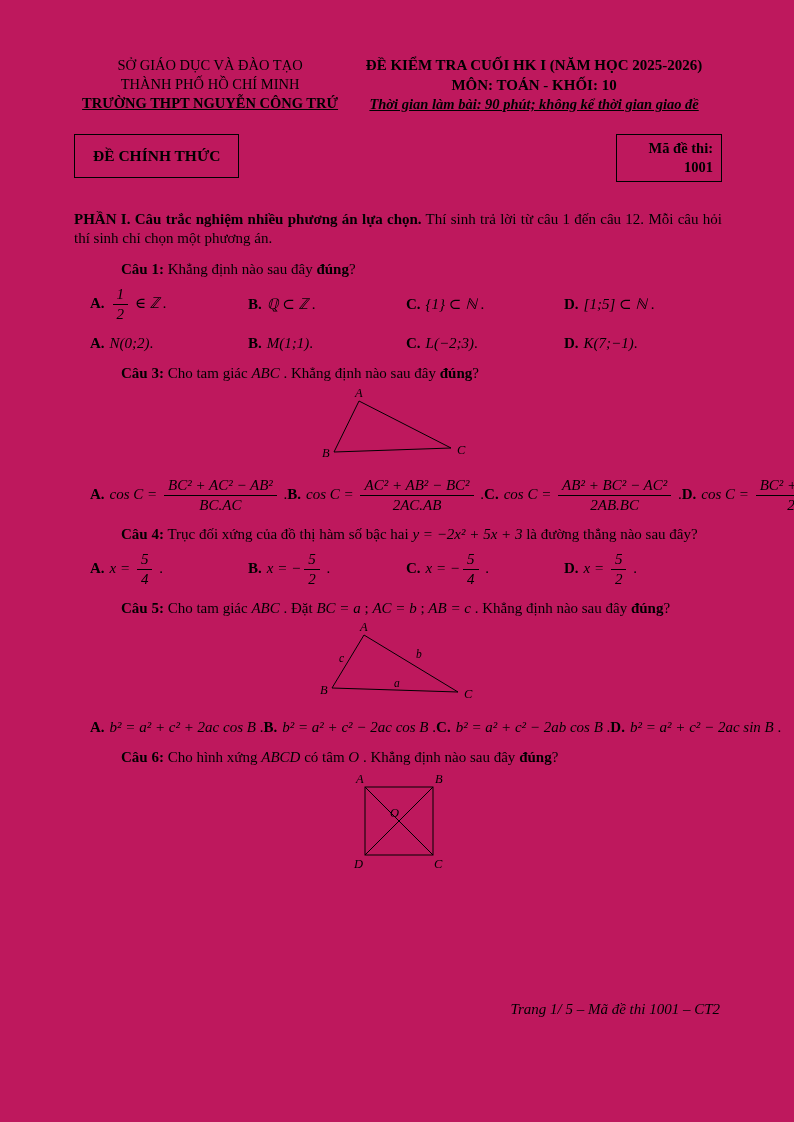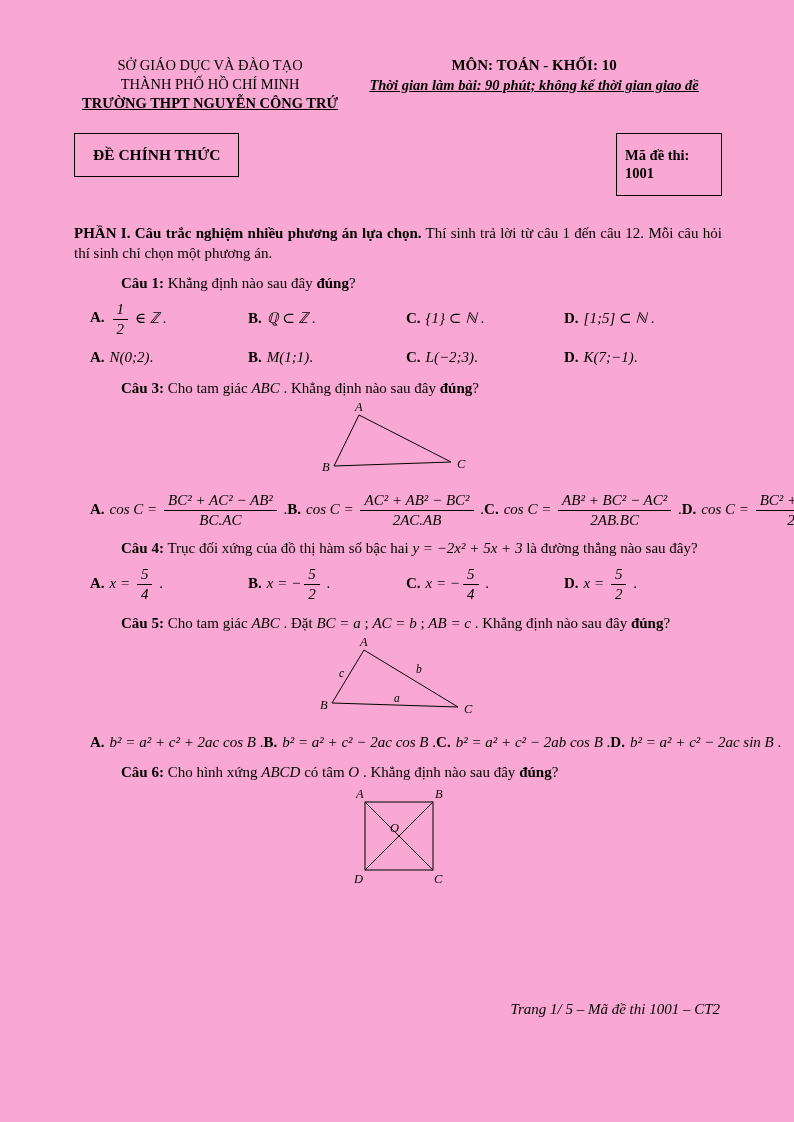--- a/index.html
+++ b/index.html
@@ -1,33 +1,33 @@
 <!DOCTYPE html>
 <html><head>
 <meta charset="utf-8">
 <style>
   * { margin:0; padding:0; box-sizing:border-box; }
   html,body { background:#e9e9e9; }
   .page {
-    width:794px; height:1122px; margin:0 auto; background:#f9a8d4; color:#000;
+    width:794px; height:1122px; margin:0 auto; background:#be185d; color:#000;
     font-family:"Liberation Serif","DejaVu Serif",serif; font-size:15px;
     position:relative; padding:56px 72px 0 74px; line-height:1.3;
   }
   
   .header { display:flex; }
   .h-left { width:42%; text-align:center; }
   .h-right { width:58%; text-align:center; }
   .h-line { font-size:14.5px; }
   .h-school { font-size:14.5px; font-weight:bold; text-decoration:underline; }
   .h-r1, .h-r2 { font-weight:bold; font-size:15px; }
   .h-r3 { font-weight:bold; font-style:italic; font-size:14.5px;text-decoration:underline; }
   
   .boxes { display:flex; justify-content:space-between; align-items:flex-start; margin-top:20px; }
   .official-box { border:1px solid #000; font-weight:bold; font-size:15.5px; padding:11px 18px; }
-  .code-box { border:1px solid #000; font-weight:bold; font-size:14.5px; text-align:left; padding:12px 8px; min-width:106px; line-height:1.3; }
+  .code-box { border:1px solid #000; font-weight:bold; font-size:14.5px; text-align:right; padding:4px 8px; min-width:106px; line-height:1.3; }
   
   .part-heading { margin-top:28px; text-align:justify; }
   .bold { font-weight:bold; }
   .math { font-style:italic; }
   .q { margin-top:11px; }
   .stem { text-align:justify; }
   .q-label { font-weight:bold;margin-left:47px; }
   .opts4 { display:grid; grid-template-columns:repeat(4,1fr); padding-left:16px; margin:7px 0 2px; align-items:center; }
   .opts2 { display:grid; grid-template-columns:1fr 1fr 1fr 1fr; padding-left:16px; margin:6px 0 2px; row-gap:13px; align-items:center; }
   .opts2.tight { row-gap:3px; }
@@ -48,20 +48,21 @@
 
 <div class="page">
 
   <div class="header">
     <div class="h-left">
       <div class="h-line">SỞ GIÁO DỤC VÀ ĐÀO TẠO</div>
       <div class="h-line">THÀNH PHỐ HỒ CHÍ MINH</div>
       <div class="h-school">TRƯỜNG THPT NGUYỄN CÔNG TRỨ</div>
     </div>
     <div class="h-right">
+      <div class="h-r1">ĐỀ KIỂM TRA CUỐI HK I (NĂM HỌC 2025-2026)</div>
       <div class="h-r2">MÔN: TOÁN - KHỐI: 10</div>
       <div class="h-r3">Thời gian làm bài: 90 phút; không kể thời gian giao đề</div>
     </div>
   </div>
 
   <div class="boxes">
     <div class="official-box">ĐỀ CHÍNH THỨC</div>
     <div class="code-box">
       <div>Mã đề thi:</div>
       <div>1001</div>

